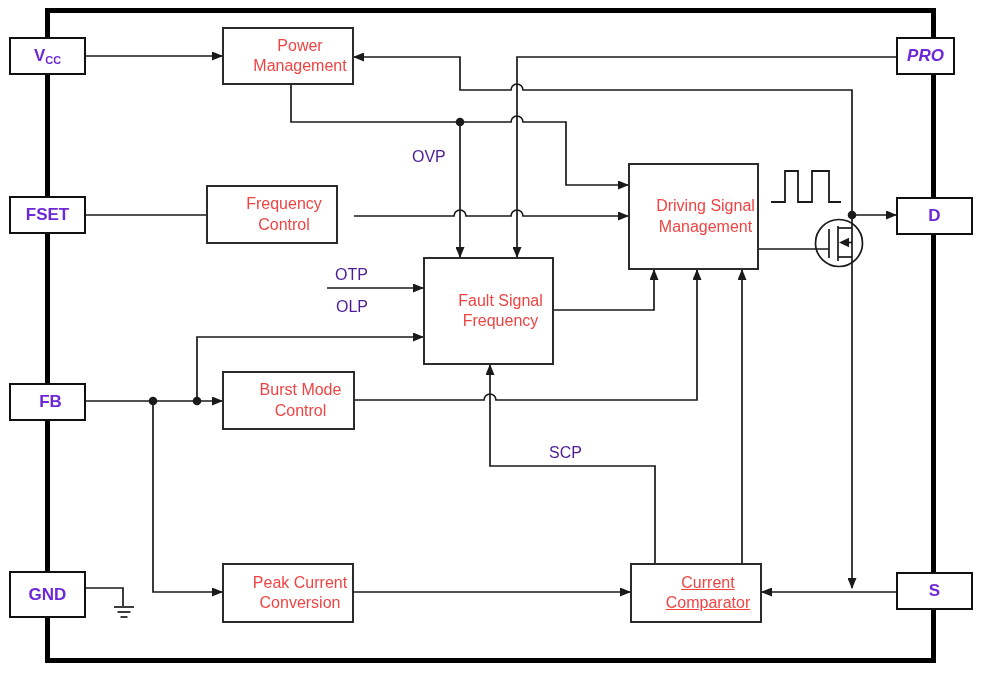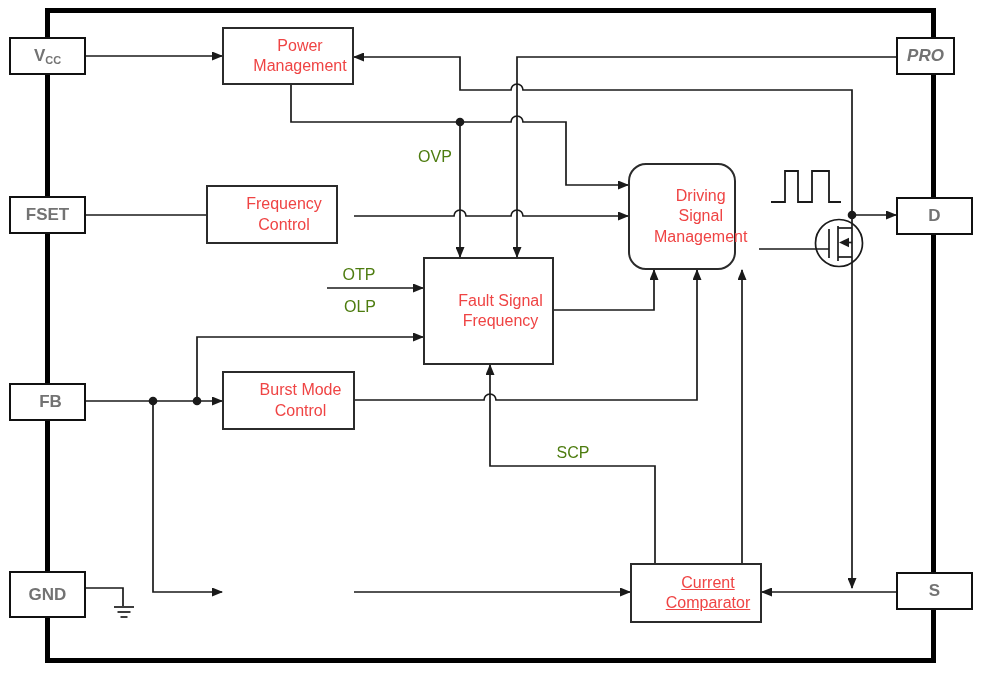--- a/index.html
+++ b/index.html
@@ -9,25 +9,25 @@
   }
   #wires{position:absolute;left:0;top:0;}
   .block{
     position:absolute;background:#ffffff;border:2px solid #2b2b2b;
     display:flex;align-items:center;justify-content:flex-start;text-align:center;
     font-size:16px;line-height:1.28;color:#ef4444;box-sizing:border-box;padding-left:24px;
   }
   .pin{
     position:absolute;background:#ffffff;border:2.5px solid #111111;
     display:flex;align-items:center;justify-content:center;
-    font-size:17px;font-weight:bold;color:#737373;box-sizing:border-box;
+    font-size:17px;font-weight:bold;color:#6d28d9;box-sizing:border-box;
   }
   .pin sub{font-size:11px;font-weight:bold;line-height:0;vertical-align:-3px;}
   .sig-label{
-    position:absolute;font-size:16px;color:#4d7c0f;text-align:center;
+    position:absolute;font-size:16px;color:#4c1d95;text-align:left;
     background:transparent;white-space:nowrap;
   }
 </style>
 </head>
 <body>
 
 <div id="stage">
 
   <svg id="wires" width="981" height="673" viewBox="0 0 981 673">
     <defs>
@@ -104,25 +104,28 @@
 
   <div class="block" style="left:222px;top:27px;width:132px;height:58px;">
     <span>Power Management</span>
   </div>
   <div class="block" style="left:206px;top:185px;width:132px;height:59px;">
     <span>Frequency Control</span>
   </div>
   <div class="block" style="left:423px;top:257px;width:131px;height:108px;">
     <span>Fault Signal Frequency</span>
   </div>
-  <div class="block" style="left:628px;top:163px;width:108px;height:107px;border-radius:18px;">
+  <div class="block" style="left:628px;top:163px;width:131px;height:107px;">
     <span>Driving Signal Management</span>
   </div>
   <div class="block" style="left:222px;top:371px;width:133px;height:59px;">
     <span>Burst Mode Control</span>
+  </div>
+  <div class="block" style="left:222px;top:563px;width:132px;height:60px;">
+    <span>Peak Current Conversion</span>
   </div>
   <div class="block" style="left:630px;top:563px;width:132px;height:60px;text-decoration:underline;">
     <span>Current Comparator</span>
   </div>
 
   <div class="pin" style="left:9px;top:37px;width:77px;height:38px;">
     <span><span>V</span><sub>CC</sub></span>
   </div>
   <div class="pin" style="left:9px;top:196px;width:77px;height:38px;">
     <span>FSET</span>

